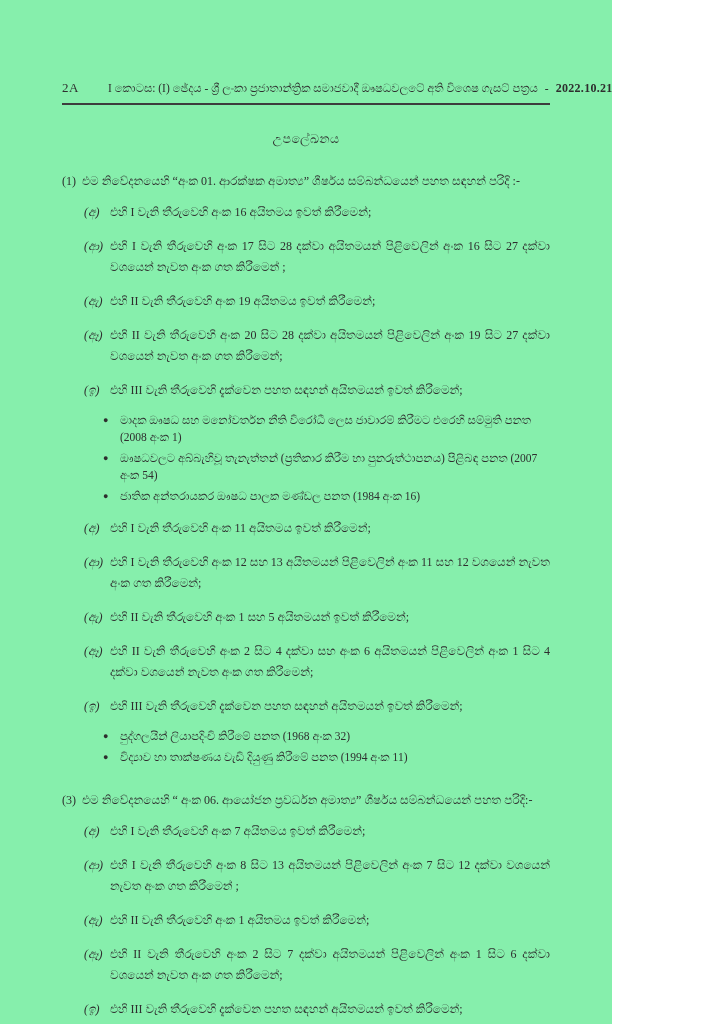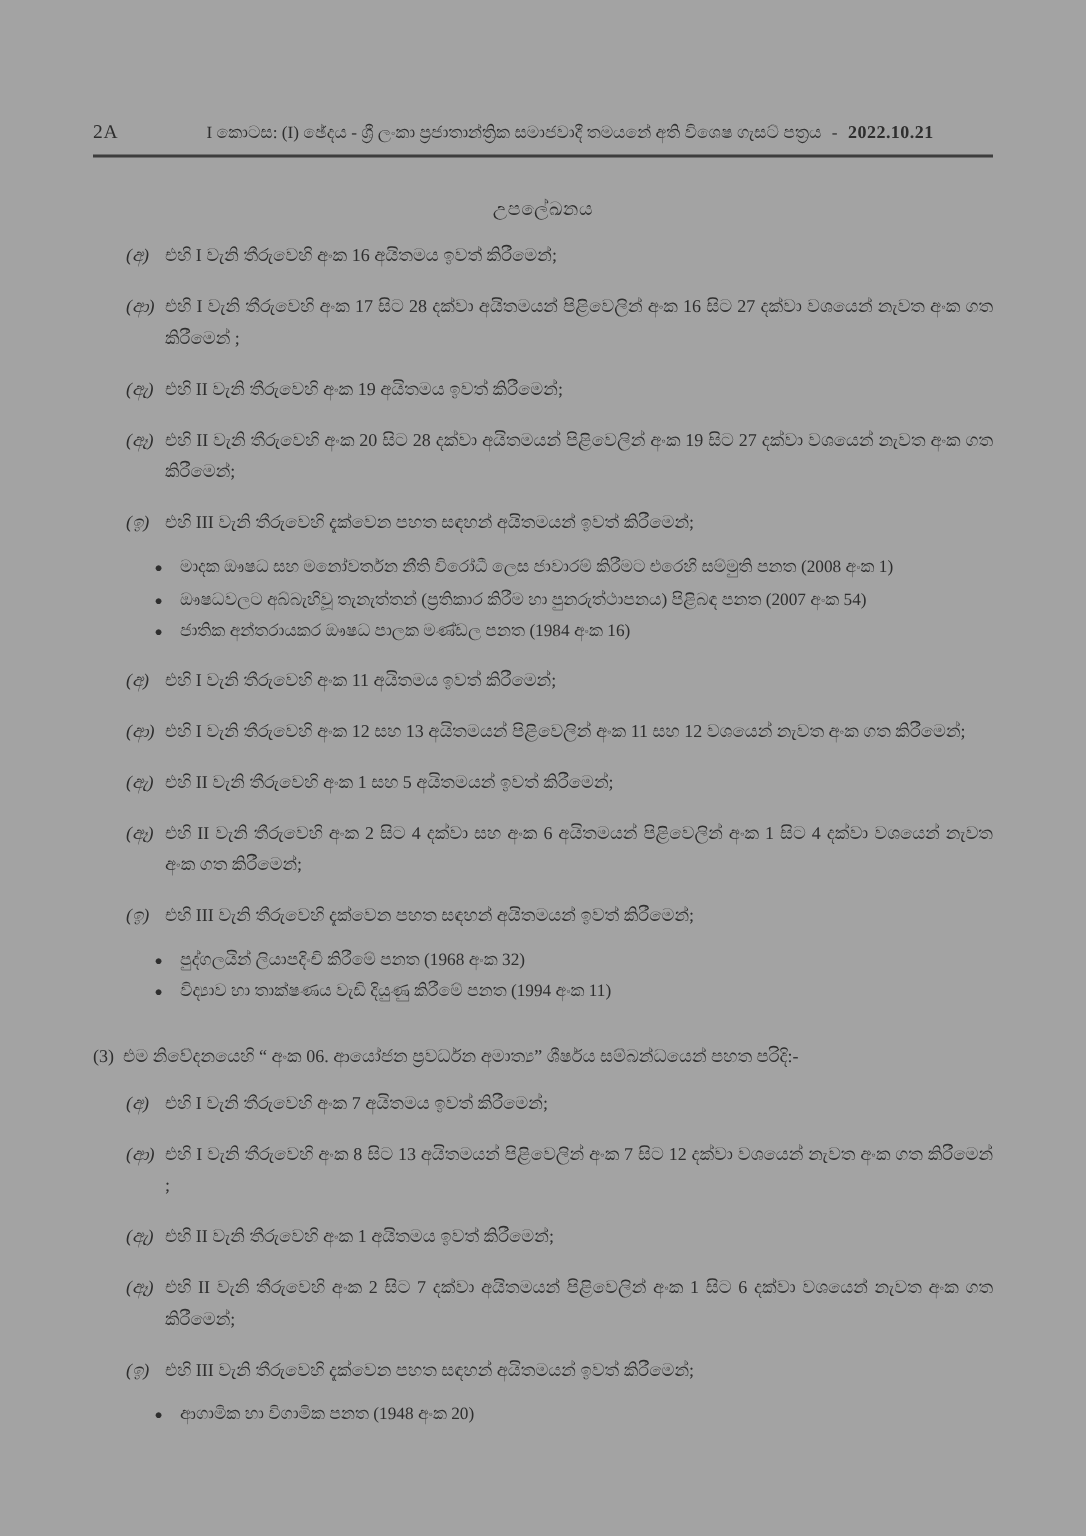--- a/index.html
+++ b/index.html
@@ -1,19 +1,19 @@
 <!DOCTYPE html>
 <html><head>
 <meta charset="utf-8">
 <style>
   html,body { margin:0; padding:0; background:#ffffff; }
   .page {
     position:relative;
-    width:724px; height:1024px;
-    background:#a3a3a3;
+    width:612px; height:1024px;
+    background:#86efac;
     box-sizing:border-box;
     padding:80px 62px 0 62px;
     color:#2e2e2e;
     font-family:"Liberation Serif","DejaVu Sans",serif;
     font-size:12px;
   }
   .hdr { display:flex; align-items:baseline; }
   .pn { flex:0 0 46px; font-size:13px; letter-spacing:0.5px; }
   .pn-spacer { flex:0 0 10px; }
   .ht { flex:1; text-align:center; font-size:11.5px; white-space:nowrap; }
@@ -35,29 +35,32 @@
   .act-text { flex:1; }
 </style>
 </head>
 <body>
 
 <div class="page">
 
   <div class="hdr">
     <span class="pn">2A</span>
     <span class="ht">
-      <span>I කොටස: (I) ඡේදය - ශ්‍රී ලංකා ප්‍රජාතාන්ත්‍රික සමාජවාදී තමයනේ අති විශෙෂ ගැසට් පත්‍රය</span><span class="sep">-</span><span class="date">2022.10.21</span>
+      <span>I කොටස: (I) ඡේදය - ශ්‍රී ලංකා ප්‍රජාතාන්ත්‍රික සමාජවාදී ඖෂධවලටේ අති විශෙෂ ගැසට් පත්‍රය</span><span class="sep">-</span><span class="date">2022.10.21</span>
     </span>
     <span class="pn-spacer"></span>
   </div>
   <div class="rule"></div>
 
   <div class="heading">උපලේඛනය</div>
 
   <section>
+    <p class="intro">
+      <span class="num">(1)</span><span>එම නිවේදනයෙහි “අංක 01. ආරක්ෂක අමාත්‍ය” ශීර්ෂය සම්බන්ධයෙන් පහත සඳහන් පරිදි :-</span>
+    </p>
     <div class="clause">
       <span class="cl">(අ)</span>
       <span class="ct">එහි I වැනි තීරුවෙහි අංක 16 අයිතමය ඉවත් කිරීමෙන්;</span>
     </div>
     <div class="clause">
       <span class="cl">(ආ)</span>
       <span class="ct">එහි I වැනි තීරුවෙහි අංක 17 සිට 28 දක්වා අයිතමයන් පිළිවෙලින් අංක 16 සිට 27 දක්වා වශයෙන් නැවත අංක ගත කිරීමෙන් ;</span>
     </div>
     <div class="clause">
       <span class="cl">(ඇ)</span>

